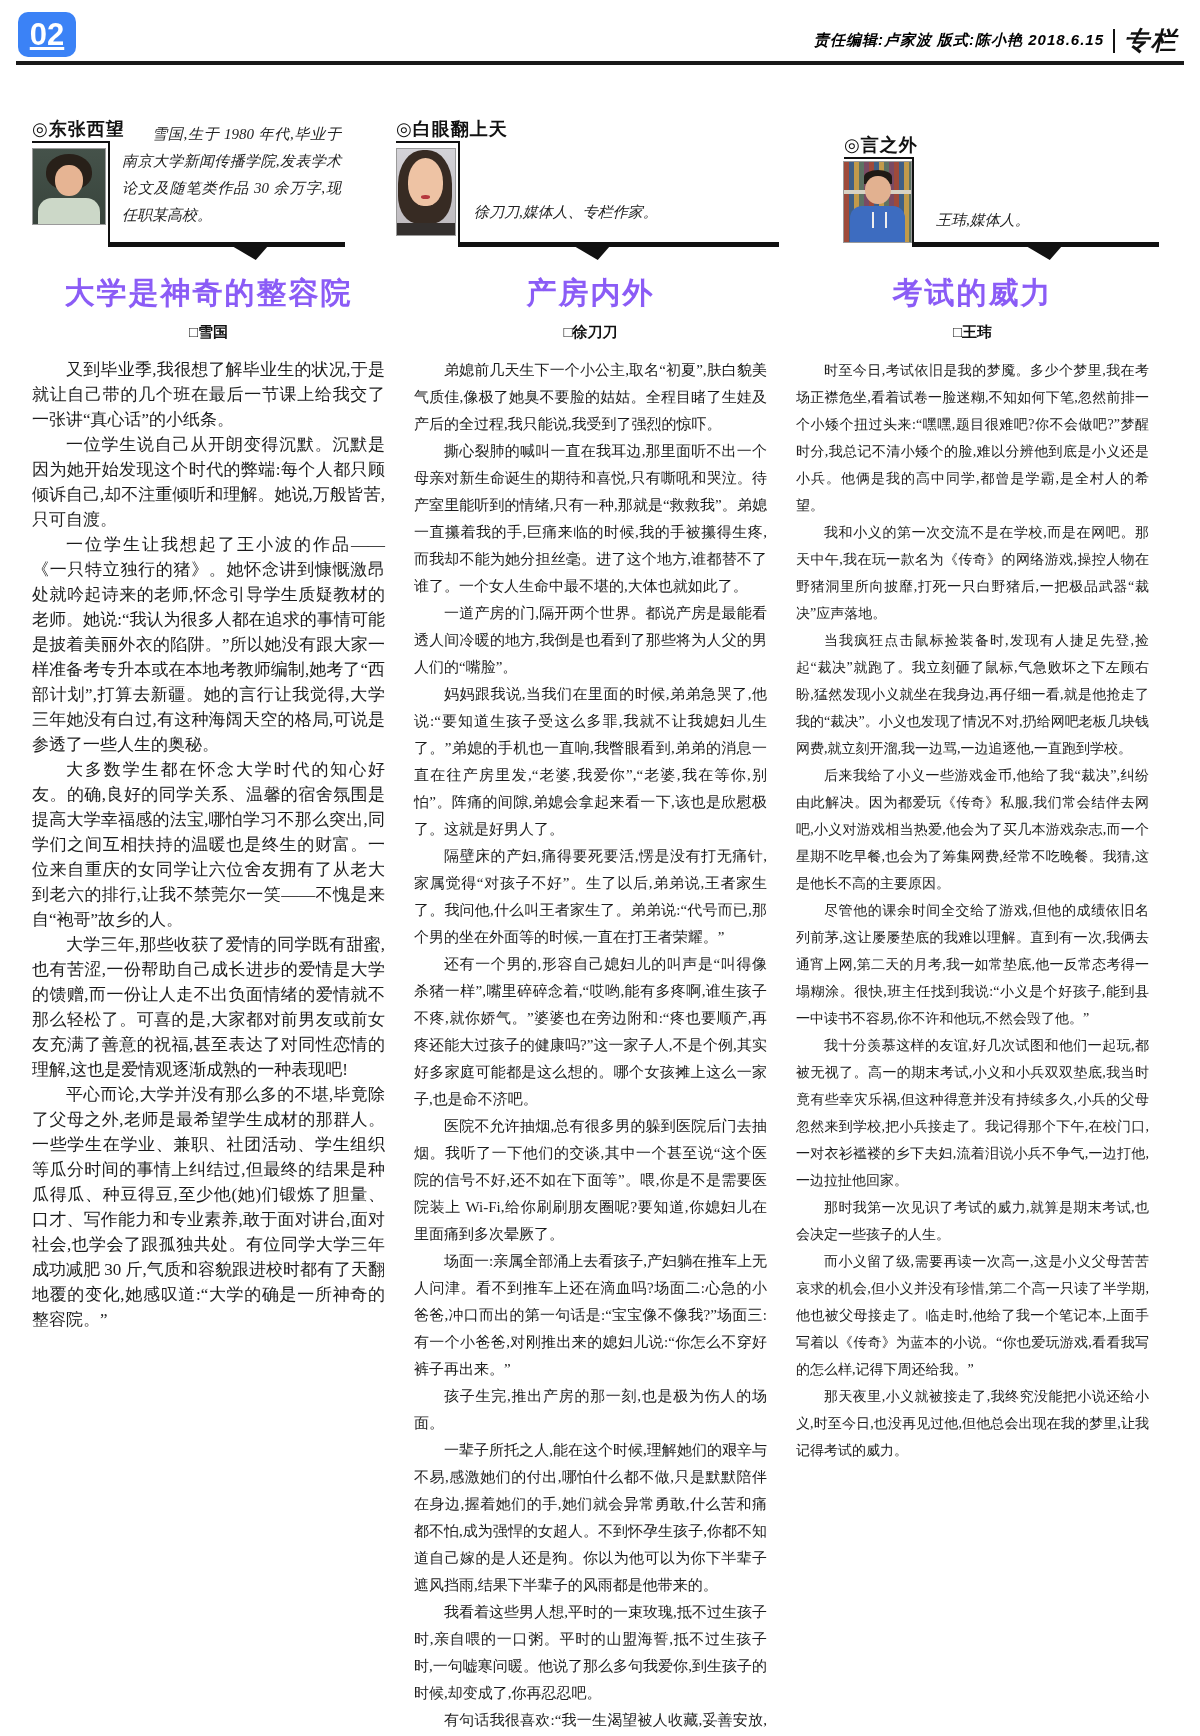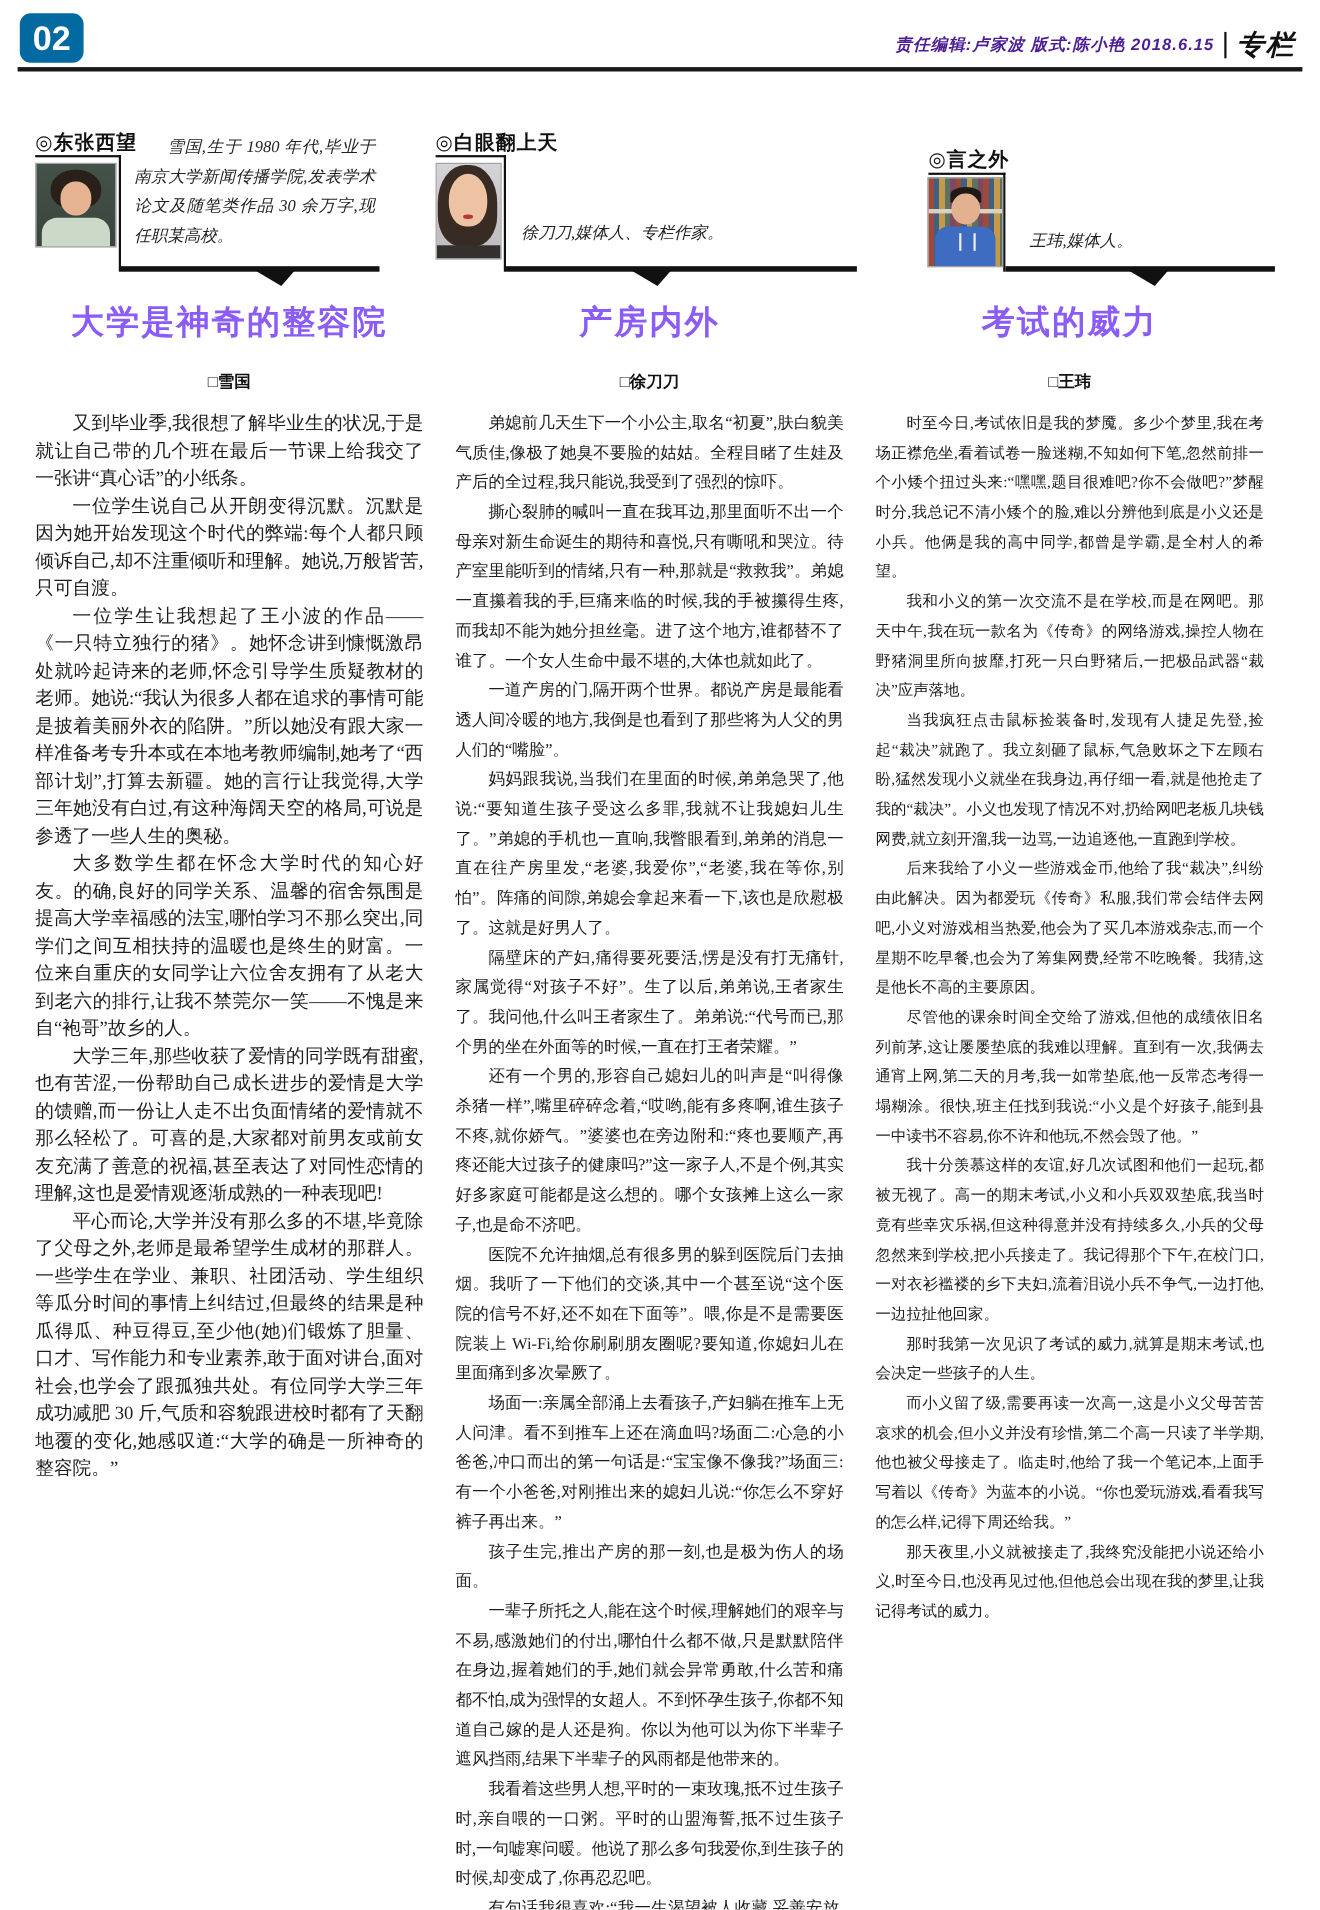--- a/index.html
+++ b/index.html
@@ -1,25 +1,25 @@
 <!DOCTYPE html>
 <html><head>
 <meta charset="utf-8">
 <style>
   html,body{margin:0;padding:0;background:#ffffff;}
   body{width:1200px;height:1736px;position:relative;overflow:hidden;
        font-family:"Liberation Serif","DejaVu Serif",serif;color:#1c1c1c;}
   .page{position:absolute;inset:0;background:#fff;}
 
   
-  .page-badge{position:absolute;left:18px;top:12px;width:58px;height:45px;background:#0369a1;
+  .page-badge{position:absolute;left:18px;top:12px;width:58px;height:45px;background:#3b82f6;
       border-radius:10px;color:#fff;display:flex;align-items:center;justify-content:center;
-      font:bold 31px "Liberation Sans","DejaVu Sans",sans-serif;}
+      font:bold 31px "Liberation Sans","DejaVu Sans",sans-serif;text-decoration:underline;}
   .header-right{position:absolute;right:22px;top:24px;display:flex;align-items:center;gap:9px;}
-  .edit-info{font:italic bold 15px "Liberation Sans","DejaVu Sans",sans-serif;letter-spacing:1px;color:#4c1d95;}
+  .edit-info{font:italic bold 15px "Liberation Sans","DejaVu Sans",sans-serif;letter-spacing:1px;color:#000000;}
   .section-sep{width:2px;height:24px;background:#111;}
   .section-label{font:italic bold 25px "Liberation Sans","DejaVu Sans",sans-serif;color:#111;letter-spacing:2px;}
   .top-rule{position:absolute;left:16px;right:16px;top:61px;height:4px;background:#191919;}
 
   
   .columns{position:absolute;top:115px;left:32px;display:flex;gap:29px;}
   .col{width:353px;position:relative;}
 
   
   .bio{position:relative;height:132px;}
@@ -72,21 +72,21 @@
   .photo3{background:repeating-linear-gradient(90deg,#9e4a3a 0 5px,#3f5f85 5px 10px,#c29a4a 10px 15px,#5d7263 15px 20px,#7a4a63 20px 25px);}
   .photo3 .shelf{top:28px;left:0;width:100%;height:4px;background:#d8d2c4;}
   .photo3 .hair{top:8px;left:20px;width:28px;height:14px;background:#1f1a15;border-radius:50% 50% 0 0;}
   .photo3 .face{top:14px;left:21px;width:26px;height:28px;background:#e2b190;border-radius:48%;}
   .photo3 .body{bottom:0;left:6px;width:55px;height:36px;background:#3d6cc0;border-radius:12px 12px 0 0;}
   .photo3 .string{bottom:14px;left:28px;width:11px;height:16px;border-left:2px solid #eee;border-right:2px solid #eee;}
 
   
   .article-title{margin-top:26px;text-align:center;
       font:bold 30px "Liberation Sans","DejaVu Sans",sans-serif;color:#8b5cf6;letter-spacing:2px;white-space:nowrap;}
-  .article-byline{margin-top:24px;text-align:center;
+  .article-byline{margin-top:9px;text-align:center;
       font:bold 15px "Liberation Sans","DejaVu Sans",sans-serif;color:#111;}
   .article-body{margin-top:15px;text-align:justify;}
   .article-body p{margin:0;text-indent:2em;}
   .c1 .article-body{font-size:17px;line-height:25px;}
   .c2 .article-body{font-size:15px;line-height:27px;}
   .c3 .article-body{font-size:14px;line-height:27px;}
 </style>
 </head>
 <body>
 

